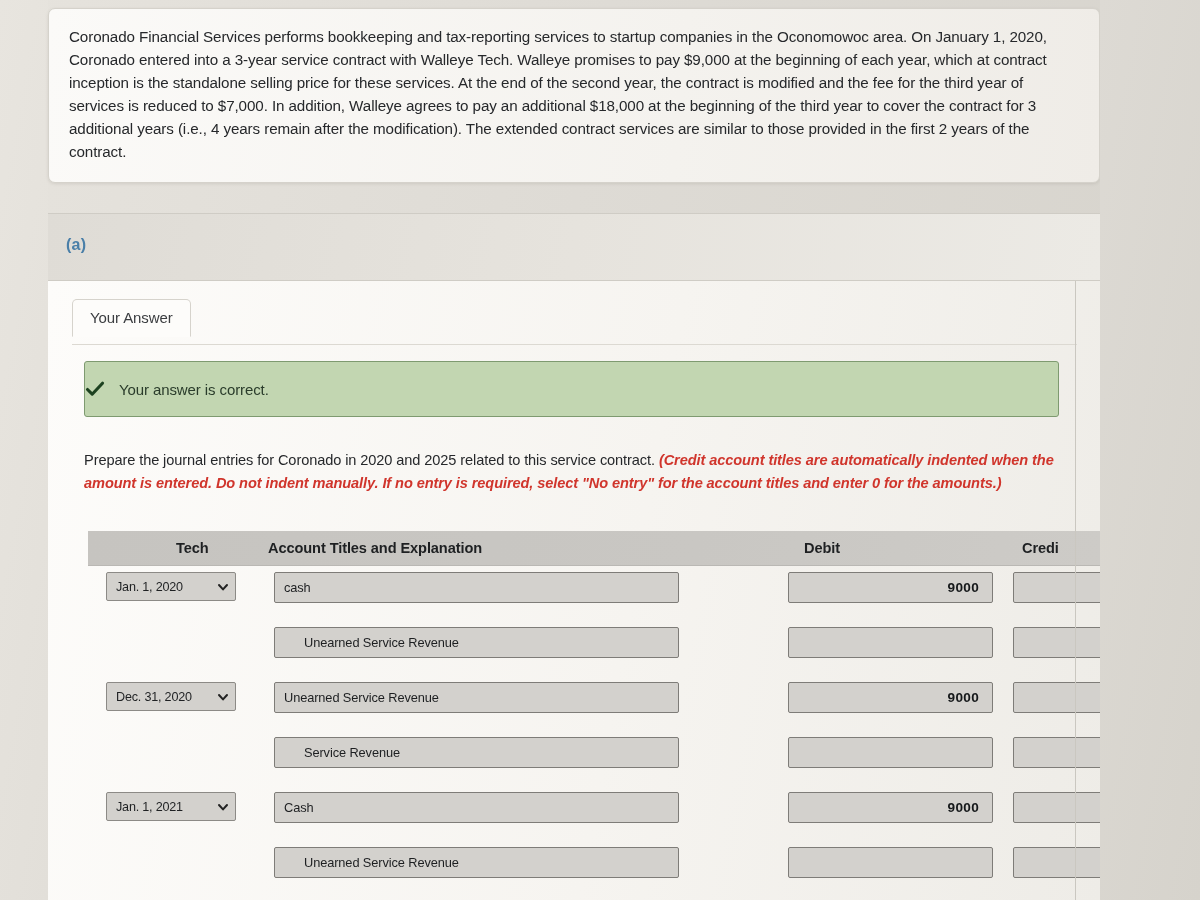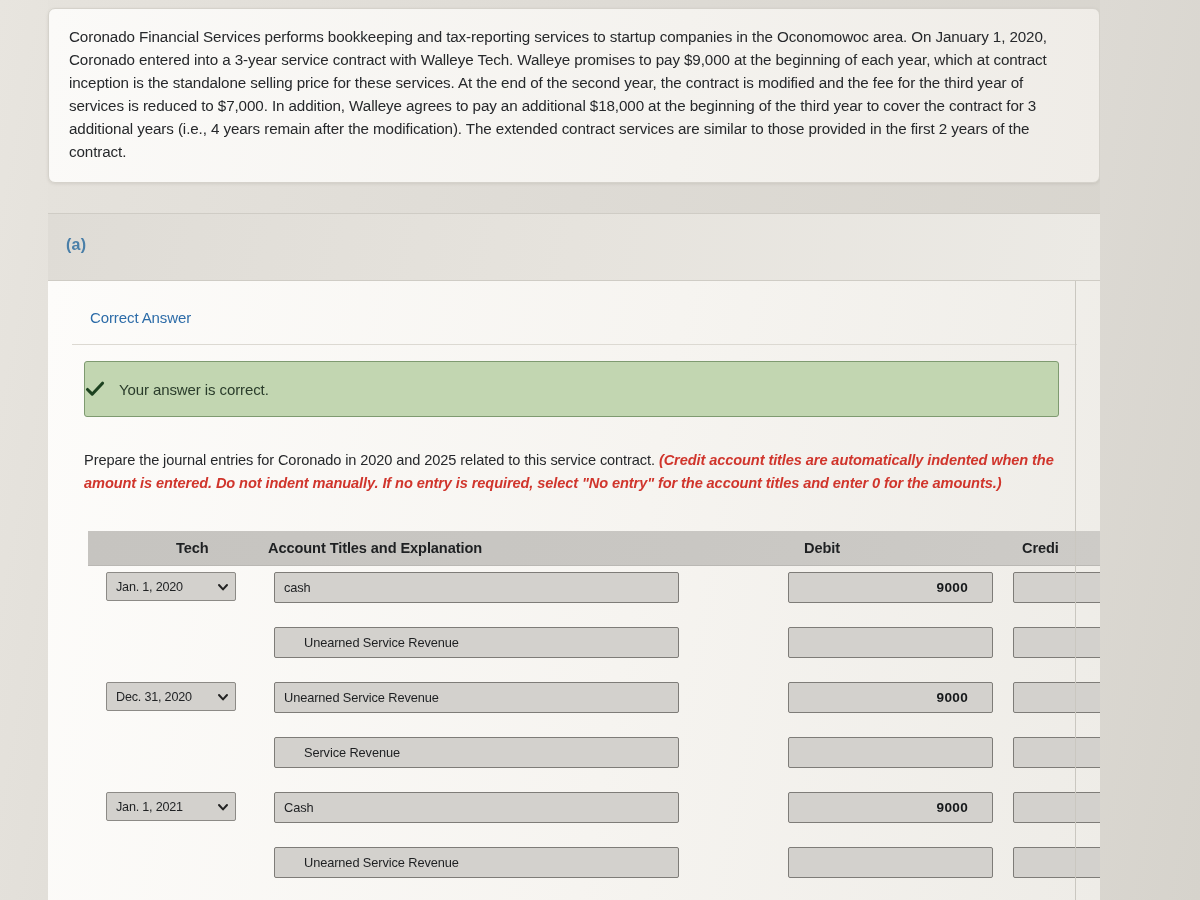--- a/index.html
+++ b/index.html
@@ -248,21 +248,21 @@
     top: 6px;
     width: 205px;
     height: 31px;
     box-sizing: border-box;
     background: #d3d1cd;
     border: 1px solid #7e7c78;
     border-radius: 2px;
     display: flex;
     align-items: center;
     justify-content: flex-end;
-    padding-right: 24px;
+    padding-right: 13px;
     cursor: text;
   }
   .cell-debit .num {
     font-size: 13.6px;
     color: #15181a;
     font-weight: 600;
     letter-spacing: 0.3px;
   }
 
   .cell-credit {
@@ -325,21 +325,21 @@
     <div class="problem-text">Coronado Financial Services performs bookkeeping and tax-reporting services to startup companies in the Oconomowoc area. On January 1, 2020, Coronado entered into a 3-year service contract with Walleye Tech. Walleye promises to pay $9,000 at the beginning of each year, which at contract inception is the standalone selling price for these services. At the end of the second year, the contract is modified and the fee for the third year of services is reduced to $7,000. In addition, Walleye agrees to pay an additional $18,000 at the beginning of the third year to cover the contract for 3 additional years (i.e., 4 years remain after the modification). The extended contract services are similar to those provided in the first 2 years of the contract.</div>
   </div>
 
   <div class="part-band">
     <div class="part-label">(a)</div>
   </div>
 
   <div class="answer-card">
 
     <div class="tabs">
-      <div class="tab link">Correct Answer</div>
+      <div class="tab active">Your Answer</div>
     </div>
     <div class="tab-underline"></div>
 
     <div class="success-banner">
       <svg class="check-icon" viewBox="0 0 20 20">
         <path d="M2.5 10.5 L7.2 15.2 L17.5 4.2" fill="none" stroke="currentColor" stroke-width="3.1" stroke-linecap="round" stroke-linejoin="round"></path>
       </svg>
       <div class="banner-text">Your answer is correct.</div>
     </div>
 

